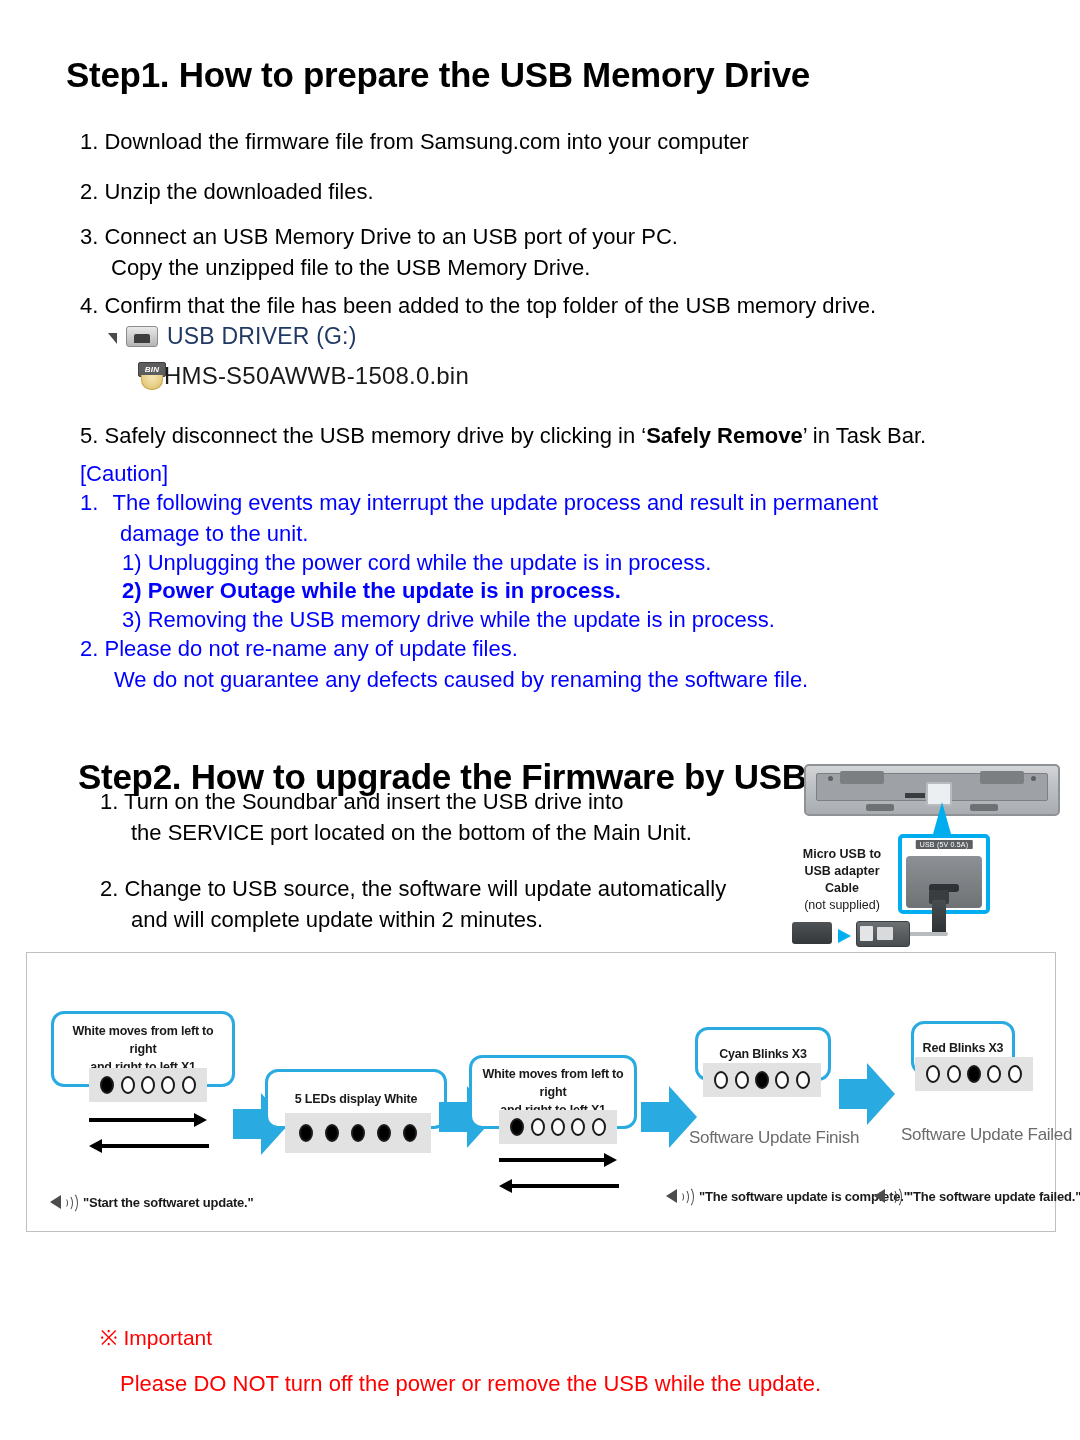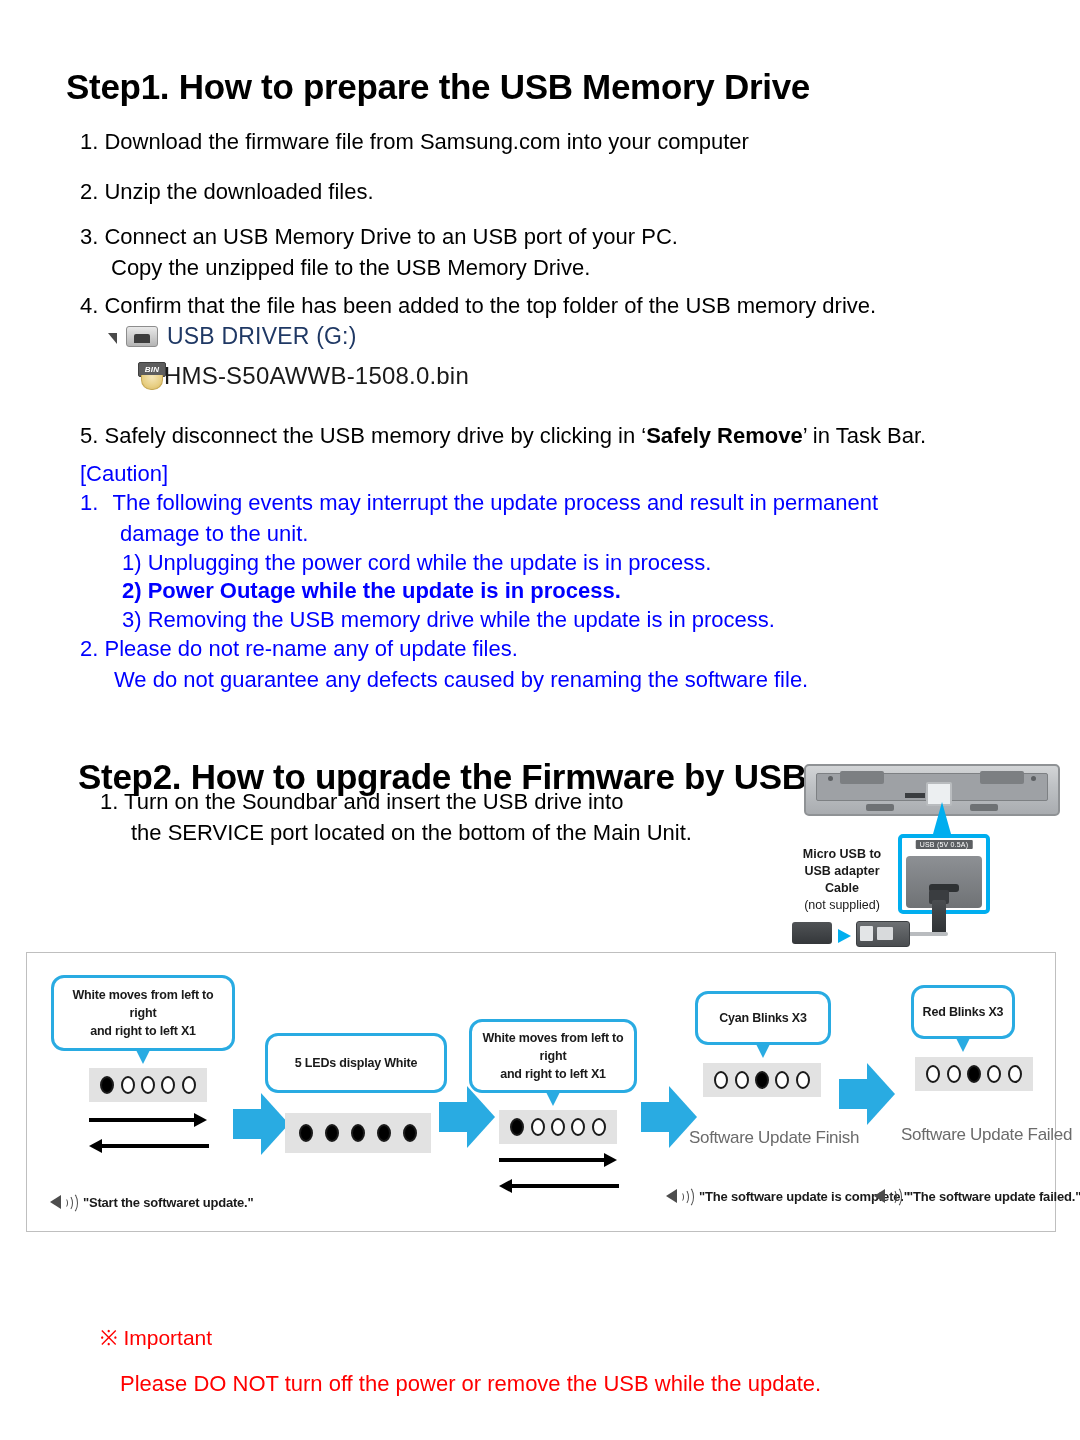--- a/index.html
+++ b/index.html
@@ -14,21 +14,21 @@
   .page{position:relative;width:1080px;height:1440px;}
 
   
   .step-title{
     position:absolute;
     font-size:35px;
     font-weight:bold;
     letter-spacing:-0.3px;
     white-space:nowrap;
   }
-  #step1-title{left:66px;top:58px;margin-top:9px;}
+  #step1-title{left:66px;top:46px;margin-top:9px;}
   #step2-title{left:78px;top:713px;margin-top:44px;}
 
   
   .instr{
     position:absolute;
     font-size:22px;
     line-height:31px;
     white-space:nowrap;
   }
   .instr .num{display:inline-block;}
@@ -170,21 +170,21 @@
     border:1px solid #bfbfbf;background:#fff;
   }
   .stage{position:absolute;}
   .bubble{
     position:absolute;
     border:3px solid #29abe2;border-radius:13px;background:#fff;
     display:flex;flex-direction:column;align-items:center;justify-content:center;
     text-align:center;
     font-size:12.5px;font-weight:bold;line-height:18px;
     color:#1a1a1a;letter-spacing:-0.2px;
-    padding:5px 8px;box-sizing:border-box;
+    padding:5px 8px;box-sizing:border-box;margin-top:36px;
   }
   .bubble .tail{
     position:absolute;bottom:-16px;left:50%;transform:translateX(-50%);
     width:0;height:0;
     border-left:8px solid transparent;border-right:8px solid transparent;
     border-top:16px solid #29abe2;
   }
   .leds{
     position:absolute;
     background:#e2e2e2;
@@ -312,20 +312,25 @@
   </div>
 
   <h1 class="step-title" id="step2-title">Step2. How to upgrade the Firmware by USB</h1>
 
   <div class="instr" style="left:100px;top:786px;">
     <div><span class="num">1.</span>
       <span>Turn on the Soundbar and insert the USB drive into</span></div>
     <div class="sub" style="padding-left:31px;">the SERVICE port located on the bottom of the Main Unit.</div>
   </div>
 
+  <div class="instr" style="left:100px;top:873px;">
+    <div><span class="num">2.</span>
+      <span>Change to USB source, the software will update automatically</span></div>
+    <div class="sub" style="padding-left:31px;">and will complete update within 2 minutes.</div>
+  </div>
 
   <div id="soundbar-fig">
     <div class="sb-body">
       <div class="sb-inner"></div>
       <div class="sb-dark1"></div>
       <div class="sb-dark2"></div>
       <div class="sb-dot" style="left:22px;"></div>
       <div class="sb-dot" style="right:22px;"></div>
       <div class="sb-foot" style="left:60px;"></div>
       <div class="sb-foot" style="right:60px;"></div>

